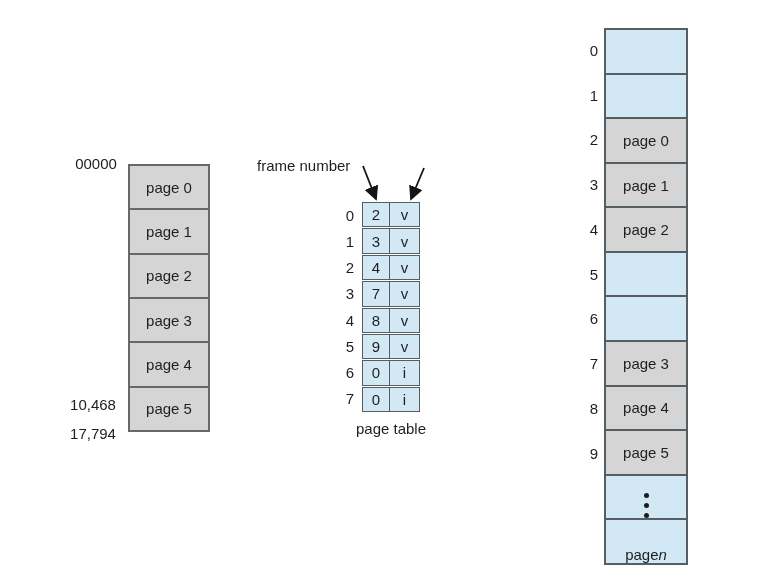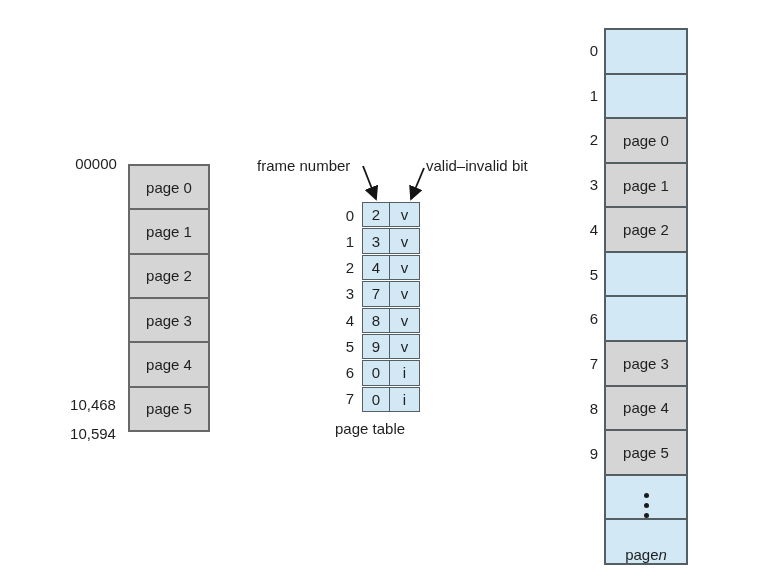--- a/index.html
+++ b/index.html
@@ -8,21 +8,21 @@
     --border:#555e63;
     --text:#1f1f1f;
     --bg:#ffffff;
   }
   html,body{margin:0;padding:0;background:#fff;}
   body{font-family:"Liberation Sans","DejaVu Sans",sans-serif;color:var(--text);}
   .stage{position:relative;width:764px;height:588px;background:var(--bg);overflow:hidden;}
 
   .label{position:absolute;font-size:15px;line-height:18px;color:var(--text);white-space:nowrap;}
   .r{text-align:center;}
-  .c{text-align:left;}
+  .c{text-align:center;}
 
   
   .lm-box{
     position:absolute;left:128px;top:164px;width:82px;height:268px;
     border:2px solid #66686a;box-sizing:border-box;
     display:flex;flex-direction:column;background:var(--gray);
   }
   .lm-cell{
     flex:1;display:flex;align-items:center;justify-content:center;
     font-size:15px;border-top:2px solid #66686a;background:var(--gray);
@@ -81,33 +81,32 @@
 
   .arrows{position:absolute;left:340px;top:155px;width:120px;height:50px;}
 </style>
 </head>
 <body>
 
 <div class="stage">
 
   <div class="label r" style="left:70px;top:155px;width:52px;">00000</div>
   <div class="label r" style="left:64px;top:396px;width:58px;">10,468</div>
-  <div class="label r" style="left:64px;top:425px;width:58px;">10,594</div>
+  <div class="label r" style="left:64px;top:425px;width:58px;">17,794</div>
 
   <div class="lm-box">
     <div class="lm-cell">page 0</div>
     <div class="lm-cell">page 1</div>
     <div class="lm-cell">page 2</div>
     <div class="lm-cell">page 3</div>
     <div class="lm-cell">page 4</div>
     <div class="lm-cell">page 5</div>
   </div>
 
   <div class="label" style="left:245px;top:157px;margin-left:12px;">frame number</div>
-  <div class="label" style="left:426px;top:157px;">valid–invalid bit</div>
 
   <svg class="arrows" viewBox="0 0 120 50">
     <defs>
       <marker id="ah" markerWidth="9" markerHeight="8" refX="7" refY="4" orient="auto">
         <path d="M0,0 L8,4 L0,8 z" fill="#141414"></path>
       </marker>
     </defs>
     <line x1="23" y1="11" x2="36" y2="44" stroke="#141414" stroke-width="1.8" marker-end="url(#ah)"></line>
     <line x1="84" y1="13" x2="71" y2="44" stroke="#141414" stroke-width="1.8" marker-end="url(#ah)"></line>
   </svg>

